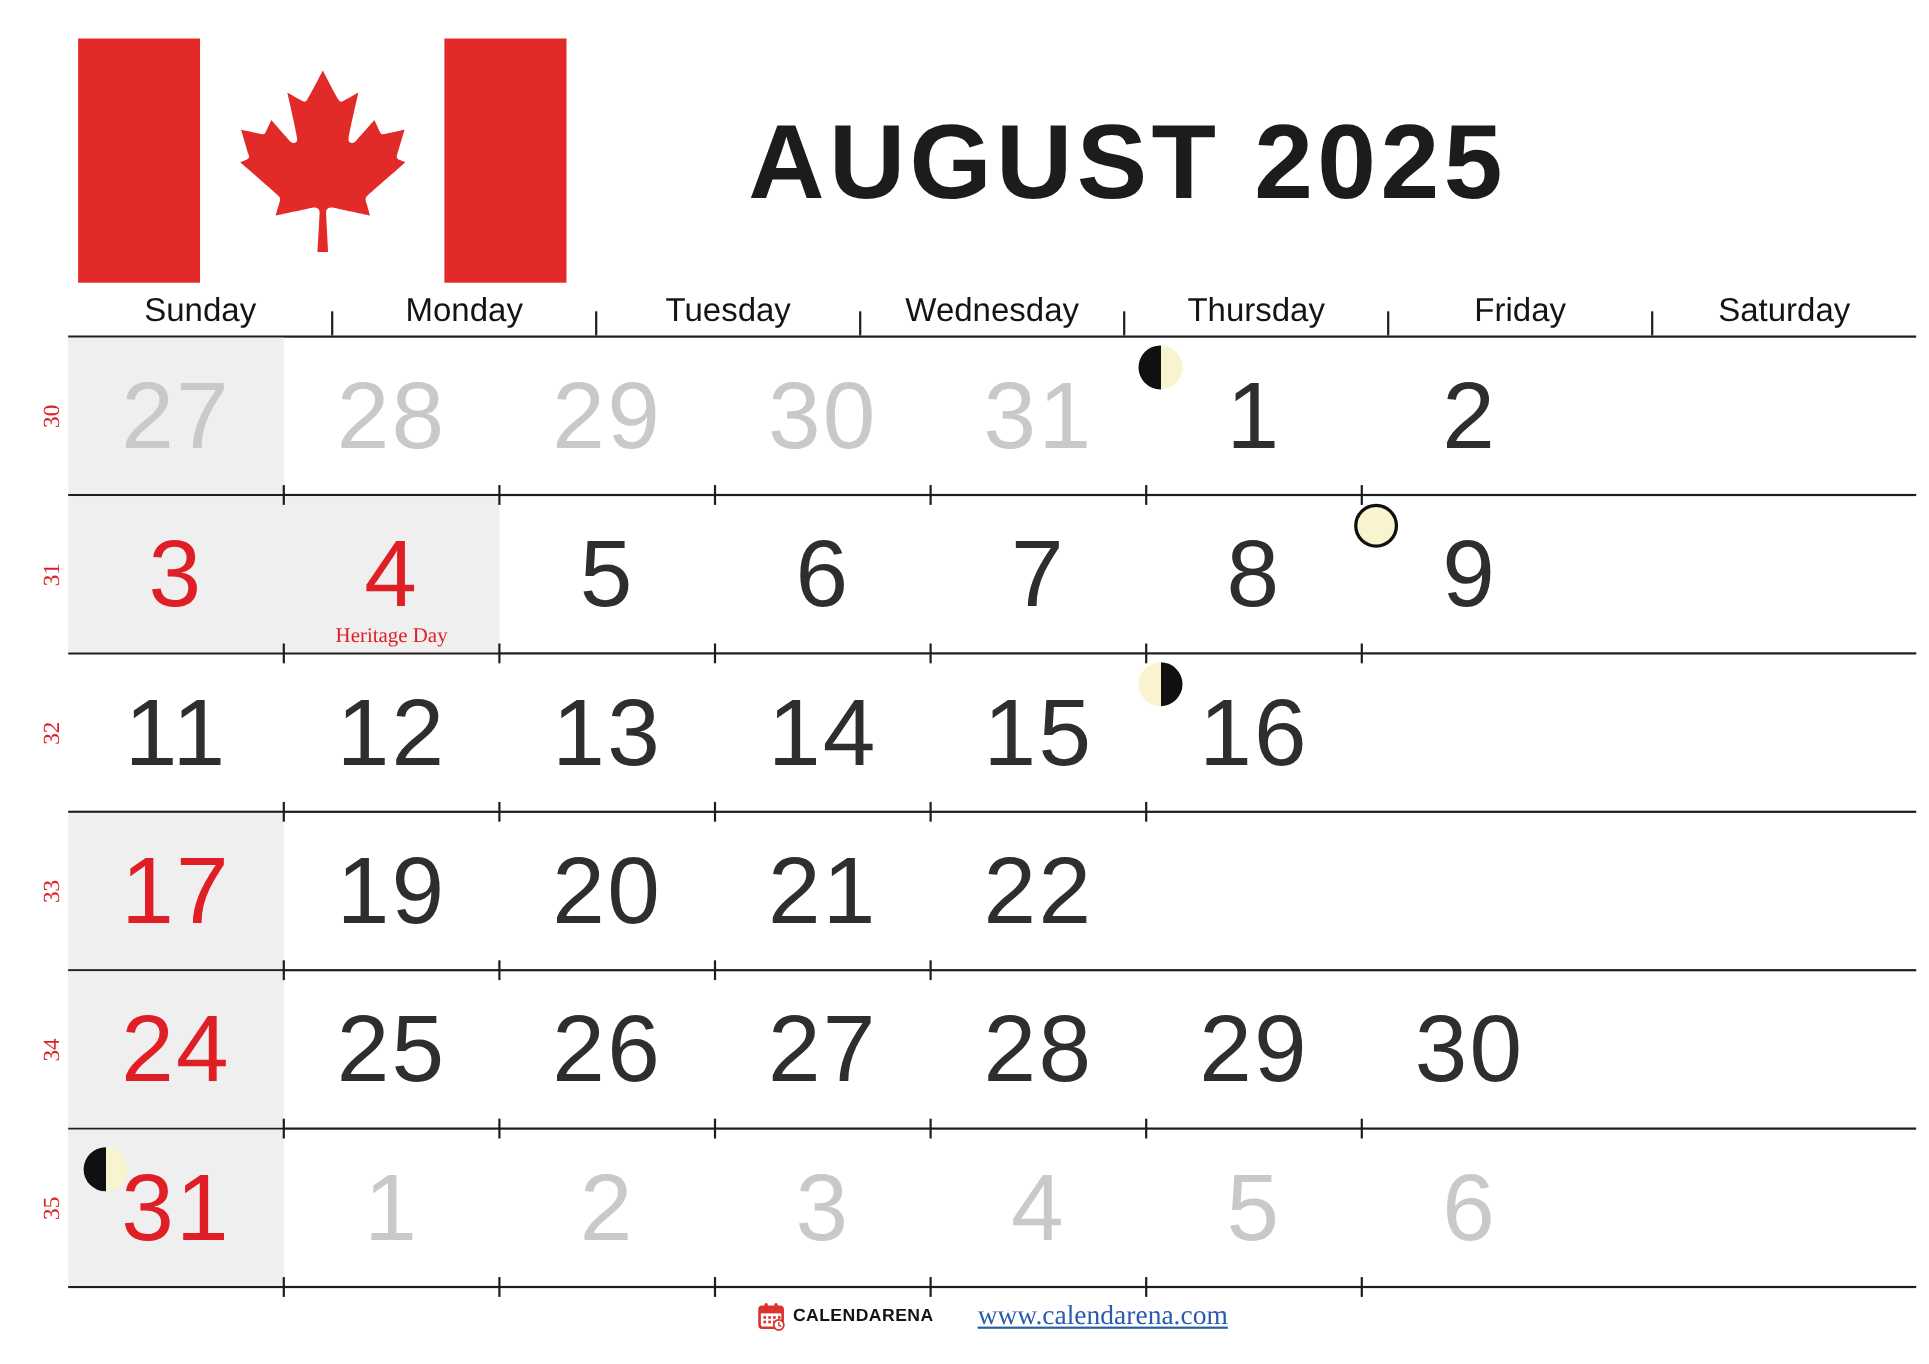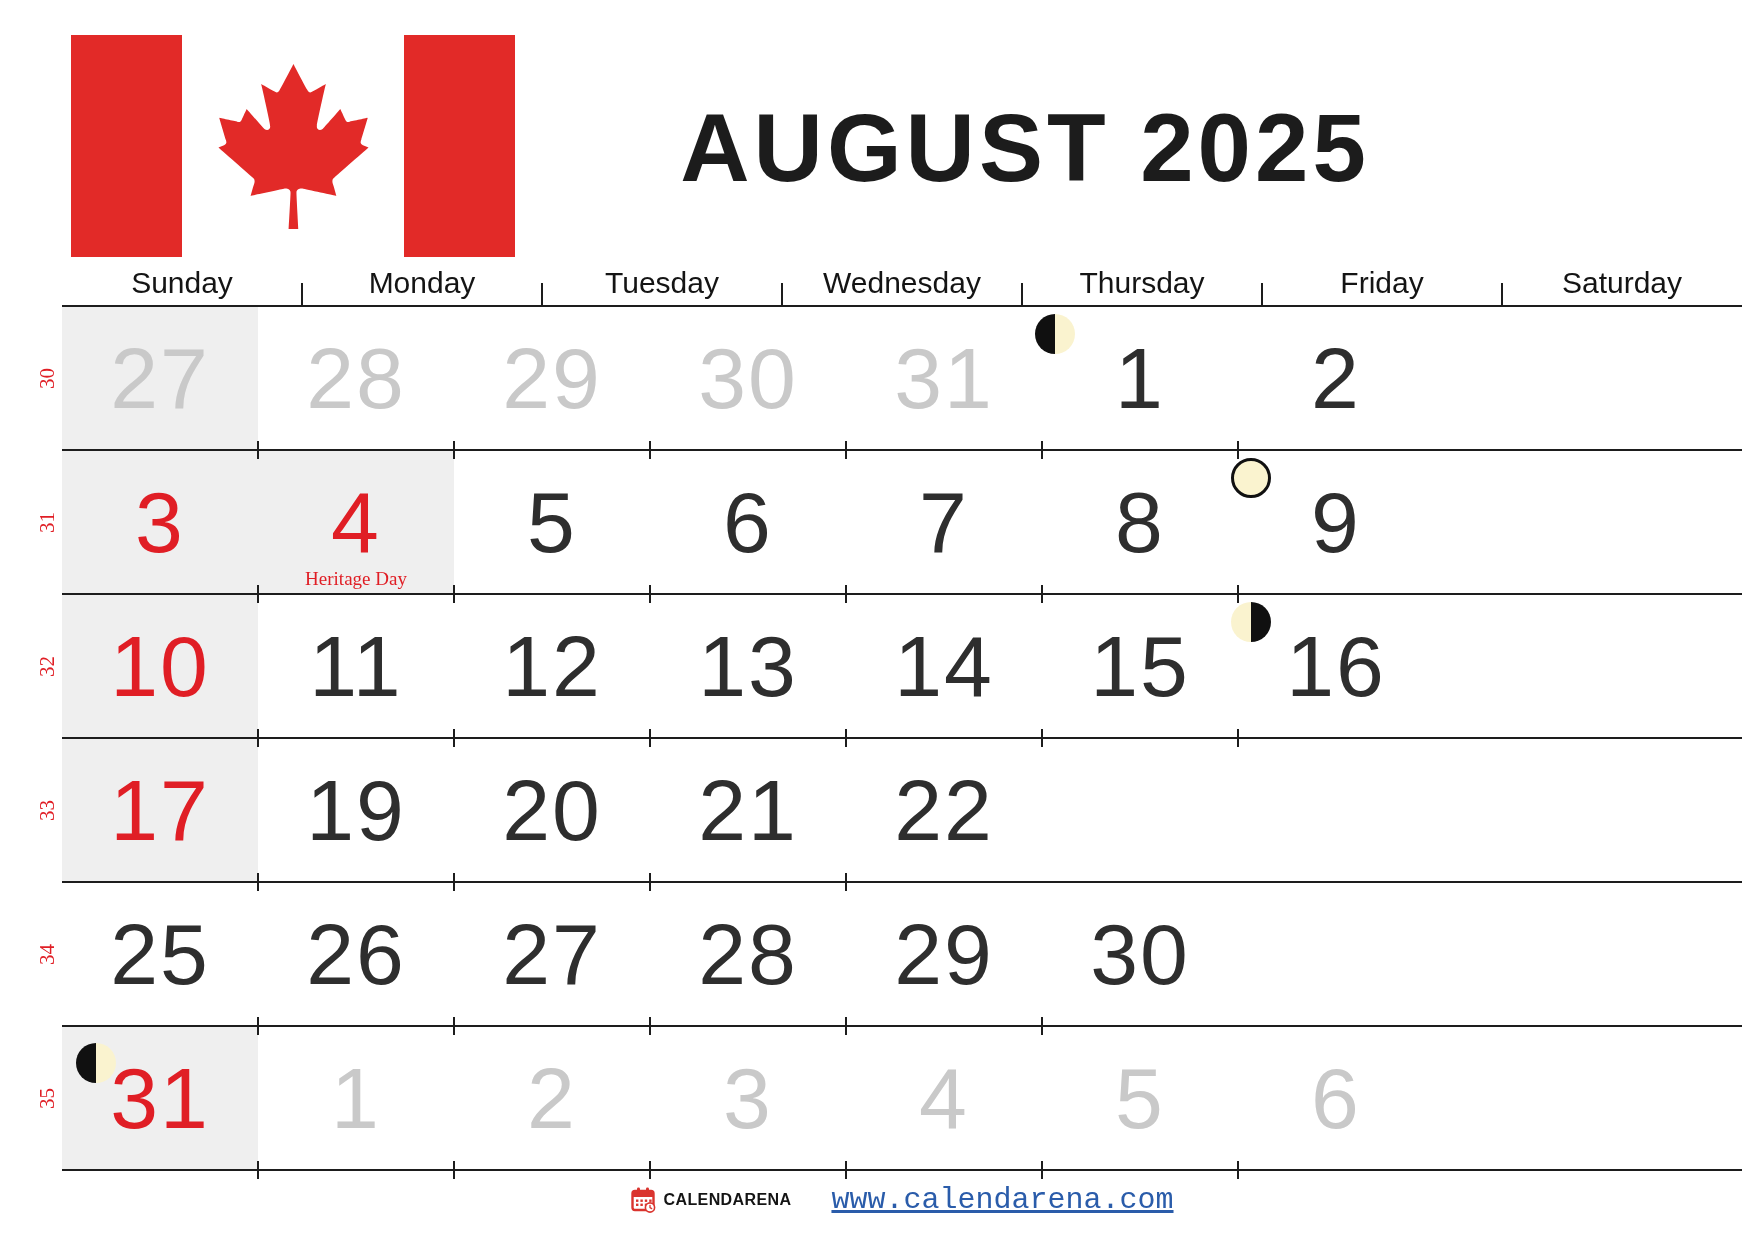--- a/index.html
+++ b/index.html
@@ -47,21 +47,21 @@
   .moon.last-quarter{background:linear-gradient(90deg,var(--moon-cream) 0 50%,var(--moon-dark) 50% 100%);}
   .moon.full{width:34px;height:34px;background:var(--moon-cream);border:3px solid var(--moon-dark);}
   .moon.new{background:var(--moon-dark);}
   .moon.at-sunday{left:14px;top:16px;}
 
   
   .footer{position:absolute;left:62px;top:1183px;width:1680px;display:flex;justify-content:center;
           align-items:center;gap:40px;}
   .brand{display:flex;align-items:center;gap:6px;}
   .brand-name{font-weight:bold;font-size:16px;letter-spacing:0.4px;color:#141414;}
-  .site-link{font-family:Liberation Mono, monospace;font-size:30px;color:var(--link-blue);
+  .site-link{font-family:Liberation Serif, serif;font-size:25px;color:var(--link-blue);
           text-decoration:underline;cursor:pointer;}
 </style>
 </head>
 <body>
 
 <div class="page">
 
   <div class="flag">
     <div class="flag-bar"></div>
     <div class="flag-center">
@@ -137,23 +137,20 @@
           </div>
           <div class="cell">
             <span class="num dark">9</span>
             <div class="moon full"></div>
           </div>
         </div>
         <div class="week-row">
           <div class="week-number">
             <span>32</span>
           </div>
-          <div class="cell shaded">
-            <span class="num red">10</span>
-          </div>
           <div class="cell">
             <span class="num dark">11</span>
           </div>
           <div class="cell">
             <span class="num dark">12</span>
           </div>
           <div class="cell">
             <span class="num dark">13</span>
           </div>
           <div class="cell">
@@ -183,20 +180,23 @@
           <div class="cell">
             <span class="num dark">21</span>
           </div>
           <div class="cell">
             <span class="num dark">22</span>
           </div>
         </div>
         <div class="week-row">
           <div class="week-number">
             <span>34</span>
+          </div>
+          <div class="cell shaded">
+            <span class="num red">24</span>
           </div>
           <div class="cell">
             <span class="num dark">25</span>
           </div>
           <div class="cell">
             <span class="num dark">26</span>
           </div>
           <div class="cell">
             <span class="num dark">27</span>
           </div>

